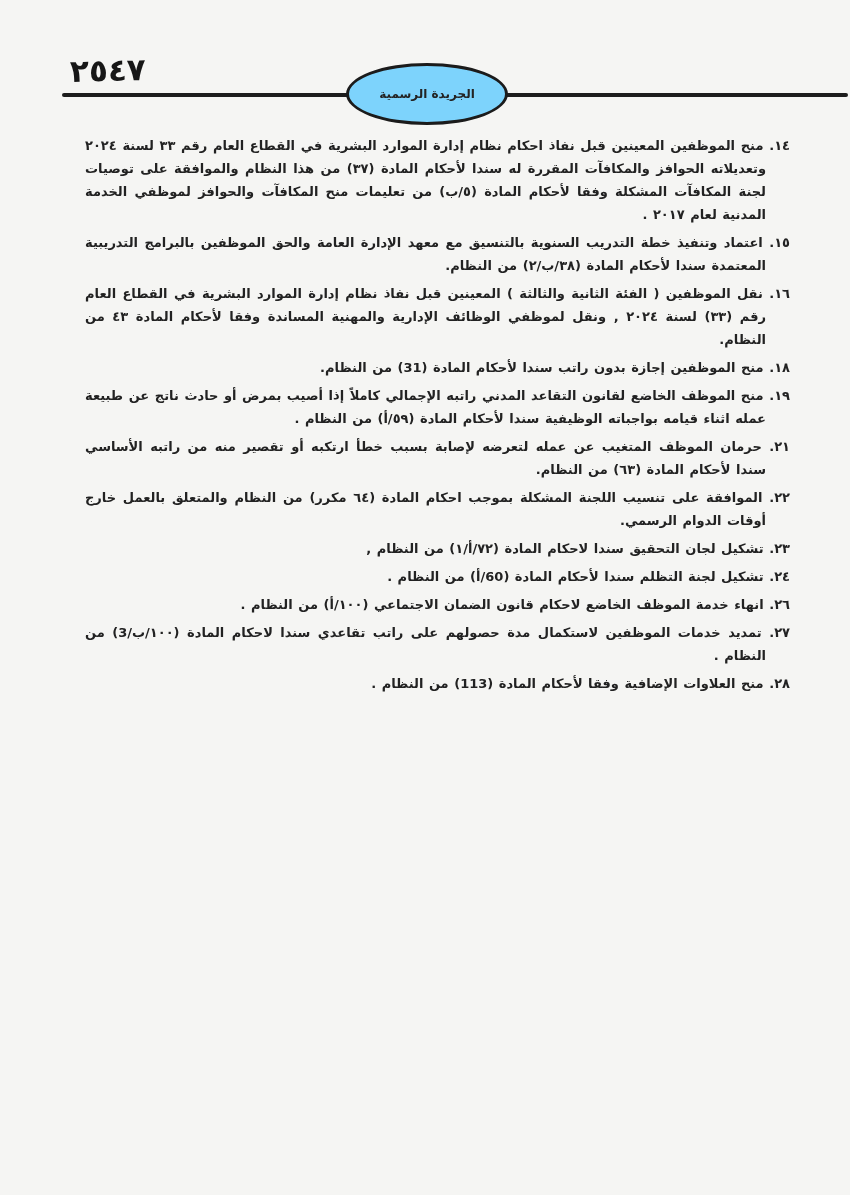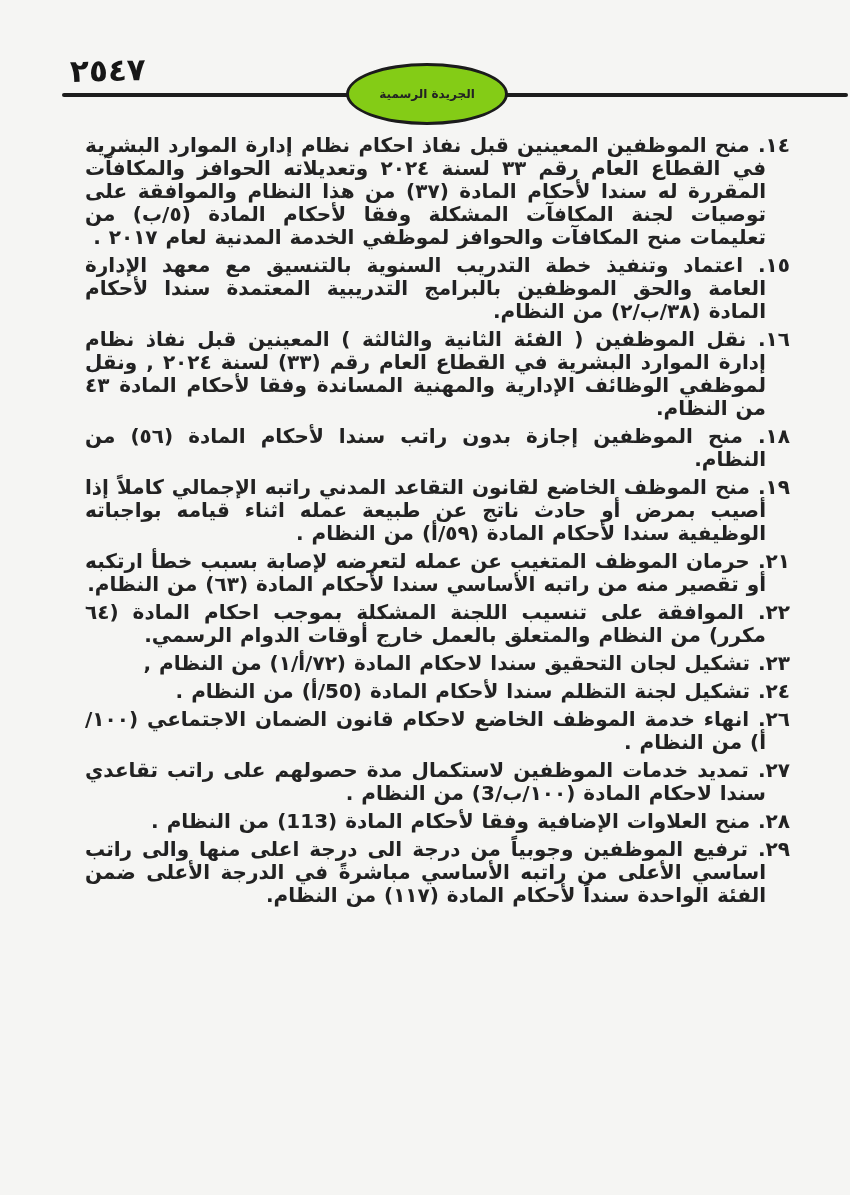--- a/index.html
+++ b/index.html
@@ -38,42 +38,42 @@
     height: 4px;
     background: #1d1d1d;
     border-radius: 2px;
   }
   .seal {
     position: absolute;
     top: 63px;
     left: 346px;
     width: 156px;
     height: 56px;
-    background: #84cc16;
+    background: #7dd3fc;
     border: 3px solid #1b1b1b;
     border-radius: 50%;
     display: flex;
     align-items: center;
     justify-content: center;
     z-index: 2;
   }
   .seal span {
     font-size: 12px;
     font-weight: 700;
     color: #232323;
     white-space: nowrap;
   }
   
   .content {
     position: absolute;
     top: 134px;
     right: 60px;
     left: 85px;
     direction: rtl;
-    font-size: 20px;
+    font-size: 13px;
     line-height: 23px;
     font-weight: 700;
     text-align: justify;
     color: #222222;
   }
   .item {
     padding-right: 24px;
     text-indent: -24px;
     margin-bottom: 5px;
     word-spacing: 1px;
@@ -92,25 +92,24 @@
   <div class="header-rule"></div>
 
   <div class="seal">
     <span>الجريدة الرسمية</span>
   </div>
 
   <main class="content">
       <div class="item"><span class="num">١٤. </span><span>منح الموظفين المعينين قبل نفاذ احكام نظام إدارة الموارد البشرية في القطاع العام رقم ٣٣ لسنة ٢٠٢٤ وتعديلاته الحوافز والمكافآت المقررة له سندا لأحكام المادة (٣٧) من هذا النظام والموافقة على توصيات لجنة المكافآت المشكلة وفقا لأحكام المادة (٥/ب) من تعليمات منح المكافآت والحوافز لموظفي الخدمة المدنية لعام ٢٠١٧ .</span></div>
       <div class="item"><span class="num">١٥. </span><span>اعتماد وتنفيذ خطة التدريب السنوية بالتنسيق مع معهد الإدارة العامة والحق الموظفين بالبرامج التدريبية المعتمدة سندا لأحكام المادة (٣٨/ب/٢) من النظام.</span></div>
       <div class="item"><span class="num">١٦. </span><span>نقل الموظفين ( الفئة الثانية والثالثة ) المعينين قبل نفاذ نظام إدارة الموارد البشرية في القطاع العام رقم (٣٣) لسنة ٢٠٢٤ , ونقل لموظفي الوظائف الإدارية والمهنية المساندة وفقا لأحكام المادة ٤٣ من النظام.</span></div>
-      <div class="item"><span class="num">١٨. </span><span>منح الموظفين إجازة بدون راتب سندا لأحكام المادة (٥٦) من النظام.</span></div>
+      <div class="item"><span class="num">١٨. </span><span>منح الموظفين إجازة بدون راتب سندا لأحكام المادة (31) من النظام.</span></div>
       <div class="item"><span class="num">١٩. </span><span>منح الموظف الخاضع لقانون التقاعد المدني راتبه الإجمالي كاملاً إذا أصيب بمرض أو حادث ناتج عن طبيعة عمله اثناء قيامه بواجباته الوظيفية سندا لأحكام المادة (٥٩/أ) من النظام .</span></div>
       <div class="item"><span class="num">٢١. </span><span>حرمان الموظف المتغيب عن عمله لتعرضه لإصابة بسبب خطأ ارتكبه أو تقصير منه من راتبه الأساسي سندا لأحكام المادة (٦٣) من النظام.</span></div>
       <div class="item"><span class="num">٢٢. </span><span>الموافقة على تنسيب اللجنة المشكلة بموجب احكام المادة (٦٤ مكرر) من النظام والمتعلق بالعمل خارج أوقات الدوام الرسمي.</span></div>
       <div class="item"><span class="num">٢٣. </span><span>تشكيل لجان التحقيق سندا لاحكام المادة (٧٢/أ/١) من النظام ,</span></div>
-      <div class="item"><span class="num">٢٤. </span><span>تشكيل لجنة التظلم سندا لأحكام المادة (50/أ) من النظام .</span></div>
+      <div class="item"><span class="num">٢٤. </span><span>تشكيل لجنة التظلم سندا لأحكام المادة (60/أ) من النظام .</span></div>
       <div class="item"><span class="num">٢٦. </span><span>انهاء خدمة الموظف الخاضع لاحكام قانون الضمان الاجتماعي (١٠٠/أ) من النظام .</span></div>
       <div class="item"><span class="num">٢٧. </span><span>تمديد خدمات الموظفين لاستكمال مدة حصولهم على راتب تقاعدي سندا لاحكام المادة (١٠٠/ب/3) من النظام .</span></div>
       <div class="item"><span class="num">٢٨. </span><span>منح العلاوات الإضافية وفقا لأحكام المادة (113) من النظام .</span></div>
-      <div class="item"><span class="num">٢٩. </span><span>ترفيع الموظفين وجوبياً من درجة الى درجة اعلى منها والى راتب اساسي الأعلى من راتبه الأساسي مباشرةً في الدرجة الأعلى ضمن الفئة الواحدة سنداً لأحكام المادة (١١٧) من النظام.</span></div>
     </main>
 
 </div>
 
 </body></html>

